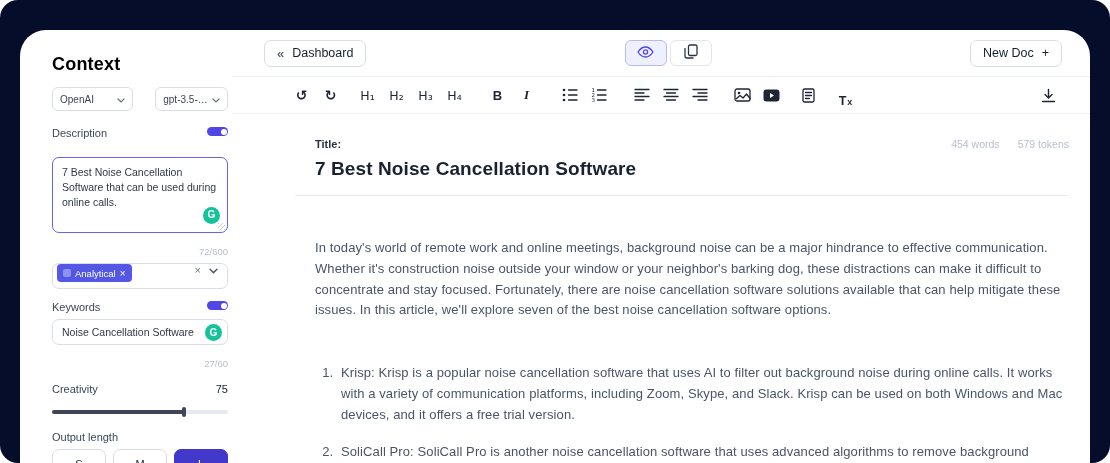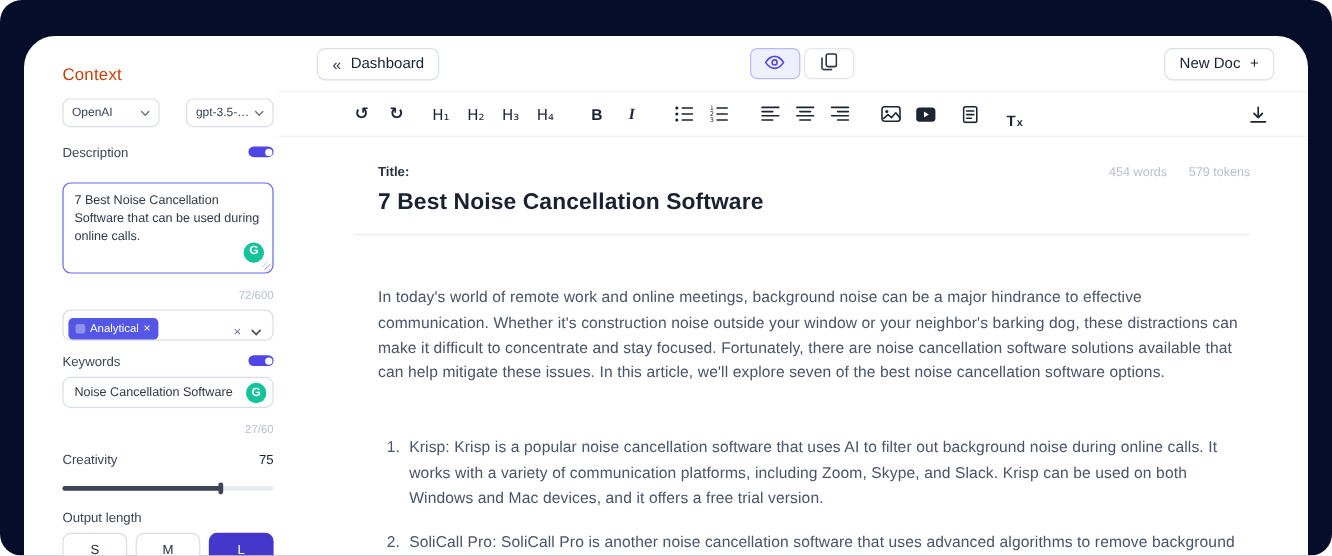--- a/index.html
+++ b/index.html
@@ -5,21 +5,21 @@
   * { box-sizing: border-box; margin: 0; padding: 0; }
   html, body { width: 1110px; height: 463px; }
   body { font-family: "Liberation Sans", sans-serif; background: #fff; overflow: hidden; position: relative; }
 
   .frame { position: absolute; inset: 0; background: #060d2a; border-radius: 18px; }
   .window { position: absolute; left: 20px; top: 30px; width: 1070px; height: 433px;
             background: #fff; border-radius: 26px 26px 0 0; display: flex; overflow: hidden; }
 
   
   .sidebar { width: 212px; padding: 24px 4px 0 32px; flex-shrink: 0; }
-  .sb-title { font-size: 14px; font-weight: normal; color: #c2410c; letter-spacing: .2px; }
+  .sb-title { font-size: 18px; font-weight: bold; color: #000000; letter-spacing: .2px; }
   .sb-selects { display: flex; gap: 22px; margin-top: 12px; }
   .select { display: flex; align-items: center; justify-content: space-between; gap: 4px;
             border: 1px solid #d9dee6; border-radius: 6px; height: 24px; padding: 0 7px;
             font-size: 10px; color: #3a4356; background: #fff; cursor: pointer; overflow: hidden; }
   .select.provider { flex: 1.15; }
   .select.model { flex: 1; }
   .select .val { white-space: nowrap; overflow: hidden; text-overflow: ellipsis; }
 
   .field-head { display: flex; align-items: flex-start; justify-content: space-between; margin-top: 16px; }
   .field-label { font-size: 11px; color: #3c4658; }
@@ -30,21 +30,21 @@
   .desc-box { margin-top: 18px; border: 1.5px solid #6366f1; border-radius: 7px; height: 76px;
               padding: 7px 9px; font-size: 10.5px; line-height: 1.45; color: #2f3949; position: relative; background:#fff; }
   .grammarly { width: 17px; height: 17px; border-radius: 50%; background: #15c39a; color: #fff;
                font-size: 10px; font-weight: bold; display: flex; align-items: center; justify-content: center; flex-shrink:0; }
   .desc-box .grammarly { position: absolute; right: 7px; bottom: 8px; }
   .grip { position: absolute; right: 2px; bottom: 2px; width: 7px; height: 7px;
           background: repeating-linear-gradient(135deg, #c9ced8 0 1px, transparent 1px 3px); }
   .counter { text-align: right; font-size: 9.5px; color: #b7bfcc; margin-top: 13px; }
 
   .tone-box { margin-top: 6px; border: 1px solid #d9dee6; border-radius: 7px; height: 26px;
-              display: flex; align-items: flex-end; padding: 0 9px 0 4px; gap: 6px; background:#fff; }
+              display: flex; align-items: flex-start; padding: 0 9px 0 4px; gap: 6px; background:#fff; }
   .tag { background: #5457e5; color: #fff; font-size: 9.5px; border-radius: 4px; height: 18px;
          display: flex; align-items: center; gap: 4px; padding: 0 6px; }
   .tag .sq { width: 8px; height: 8px; background: rgba(255,255,255,.35); border-radius: 2px; }
   .tag .x { cursor: pointer; font-size: 10px; }
   .tone-right { margin-left: auto; display: flex; align-items: center; gap: 8px; color: #6b7280; font-size: 11px; }
 
   .kw-box { margin-top: 6px; border: 1px solid #d9dee6; border-radius: 7px; height: 26px;
             display: flex; align-items: center; justify-content: space-between;
             padding: 0 5px 0 9px; font-size: 10.5px; color: #2f3949; background:#fff; }
 
@@ -81,21 +81,21 @@
   .hbtn { font-family: "DejaVu Sans", sans-serif; font-size: 12.5px; font-weight: normal; }
   .bbtn { font-size: 13px; font-weight: bold; }
   .ibtn { font-size: 13px; font-weight: bold; font-style: italic; font-family: "Liberation Serif", serif; }
   .gap { margin-left: 14px; }
   .gap-s { margin-left: 8px; }
   .tx { font-size: 12.5px; font-weight: bold; display: flex; align-items: flex-end; }
   .tx .sub { font-size: 9px; margin-left: 1px; padding-bottom: 1px; }
   .dl { margin-left: auto; }
 
   
-  .doc { flex: 1; overflow: hidden; padding: 24px 48px 0 63px; }
+  .doc { flex: 1; overflow: hidden; padding: 24px 21px 0 63px; }
   .doc-head { display: flex; justify-content: space-between; align-items: flex-start; padding: 0 0 0 20px; }
   .title-label { font-size: 11px; font-weight: bold; color: #2a3342; }
   .counts { display: flex; gap: 18px; font-size: 10.5px; color: #b9c0cc; }
   .doc-title { font-size: 19px; font-weight: bold; color: #1a2130; margin-top: 8px; padding-left: 20px; letter-spacing: .1px; }
   .doc-divider { border: none; border-top: 1px solid #e9ecf1; margin-top: 15px; }
   .doc-body { padding: 0 5px 0 20px; color: #4a5468; font-size: 13px; line-height: 1.6; letter-spacing: .1px; }
   .doc-body p { margin-top: 42px; }
   .doc-body ol { margin-top: 42px; padding-left: 22px; }
   .doc-body li { margin-bottom: 16px; padding-left: 4px; }
 </style>

